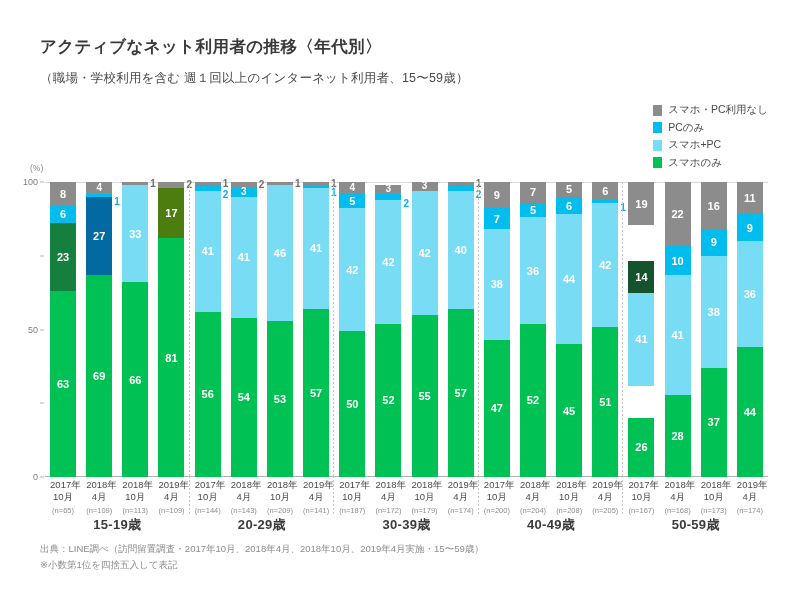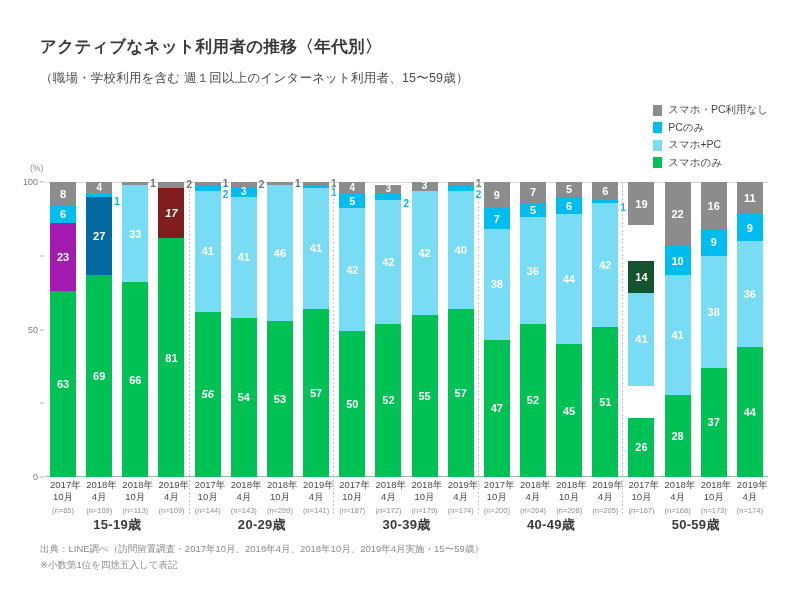--- a/index.html
+++ b/index.html
@@ -174,21 +174,21 @@
   <div class="axis-line-bottom"></div>
   <div id="groups">
       <div class="group">
         <div class="bar-slot">
           <div class="seg" style="height: 8%; background: rgb(140, 140, 140);">
             <span class="seg-label">8</span>
           </div>
           <div class="seg" style="height: 6%; background: rgb(0, 189, 238);">
             <span class="seg-label">6</span>
           </div>
-          <div class="seg" style="height: 23%; background: #a21caf;">
+          <div class="seg" style="height: 23%; background: #15803d;">
             <span class="seg-label">23</span>
           </div>
           <div class="seg" style="height: 63%; background: rgb(0, 193, 83);">
             <span class="seg-label">63</span>
           </div>
         </div>
         <div class="bar-slot">
           <div class="seg" style="height: 4%; background: rgb(140, 140, 140);">
             <span class="seg-label small">4</span>
           </div>
@@ -210,40 +210,40 @@
             <span class="seg-label">33</span>
           </div>
           <div class="seg" style="height: 66%; background: rgb(0, 193, 83);">
             <span class="seg-label">66</span>
           </div>
         </div>
         <div class="bar-slot">
           <div class="seg" style="height: 2%; background: rgb(140, 140, 140);">
             <span class="seg-label outside small gray">2</span>
           </div>
-          <div class="seg" style="height: 17%; background: #7f1d1d; font-style: italic;">
+          <div class="seg" style="height: 17%; background: #4d7c0f;">
             <span class="seg-label">17</span>
           </div>
           <div class="seg" style="height: 81%; background: rgb(0, 193, 83);">
             <span class="seg-label">81</span>
           </div>
         </div>
       </div>
       <div class="group">
         <div class="bar-slot">
           <div class="seg" style="height: 1%; background: rgb(140, 140, 140);">
             <span class="seg-label outside small gray">1</span>
           </div>
           <div class="seg" style="height: 2%; background: rgb(0, 189, 238);">
             <span class="seg-label outside small blue" style="margin-top: 7px;">2</span>
           </div>
           <div class="seg" style="height: 41%; background: rgb(121, 220, 245);">
             <span class="seg-label">41</span>
           </div>
-          <div class="seg" style="height: 56%; background: rgb(0, 193, 83); font-style: italic;">
+          <div class="seg" style="height: 56%; background: rgb(0, 193, 83);">
             <span class="seg-label">56</span>
           </div>
         </div>
         <div class="bar-slot">
           <div class="seg" style="height: 2%; background: rgb(140, 140, 140);">
             <span class="seg-label outside small gray">2</span>
           </div>
           <div class="seg" style="height: 3%; background: rgb(0, 189, 238);">
             <span class="seg-label small">3</span>
           </div>

